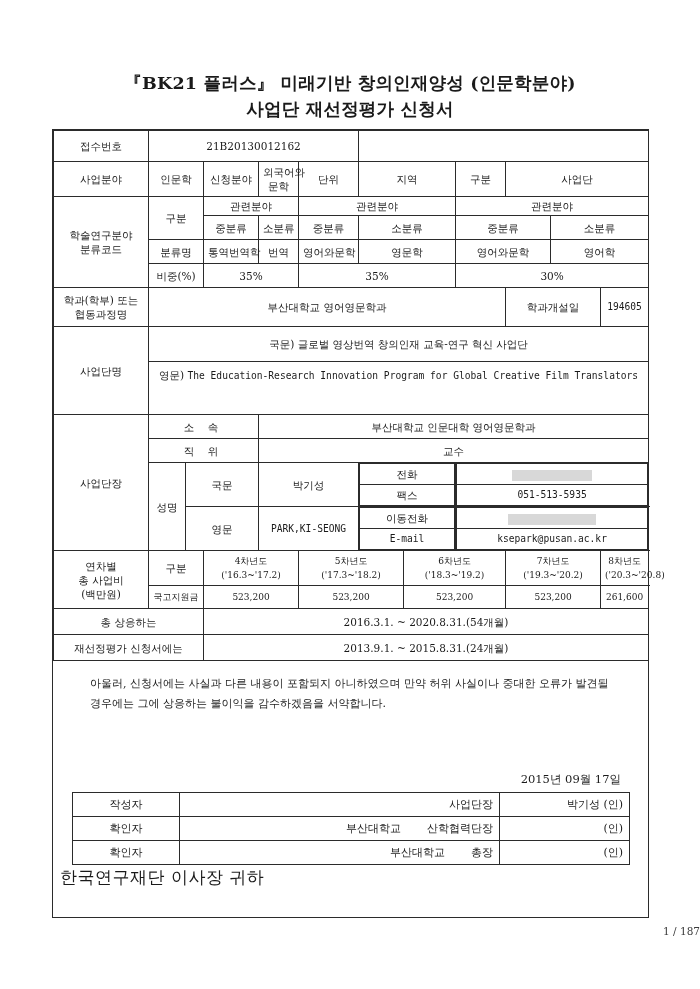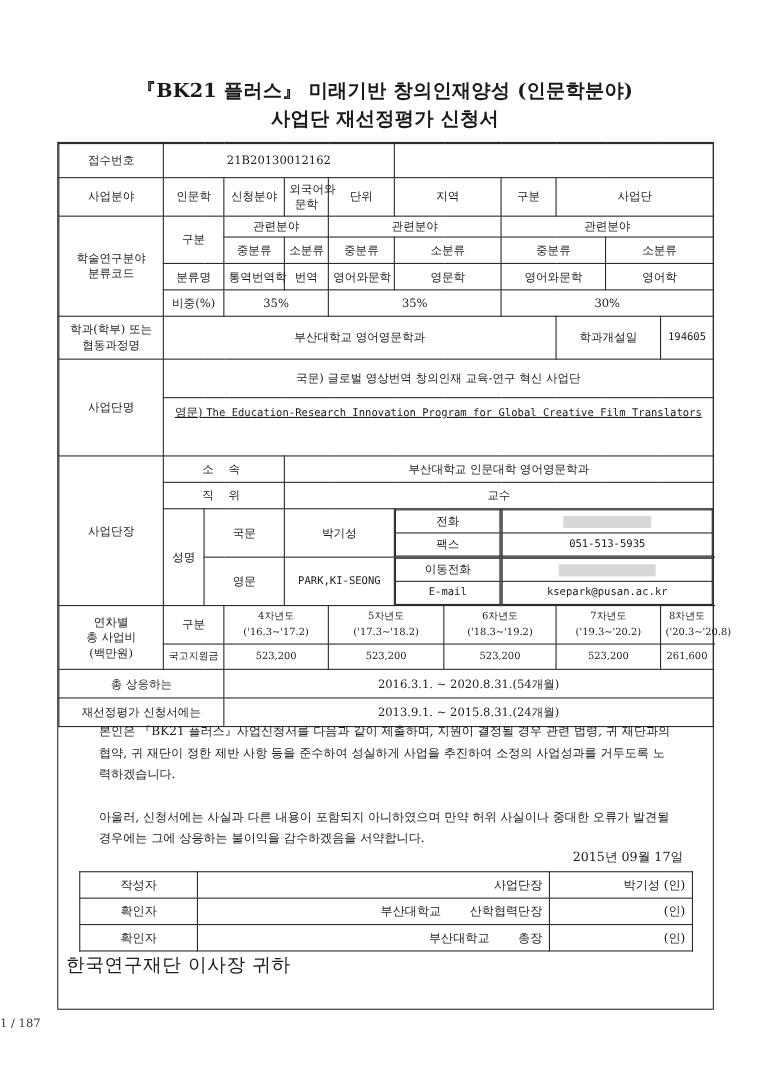--- a/index.html
+++ b/index.html
@@ -148,21 +148,21 @@
     font-size: 17px;
     font-weight: normal;
     letter-spacing: 0.5px;
   }
 
   .footer {
     position: absolute;
     left: 0;
     top: 925px;
     width: 700px;
-    text-align: left;
+    text-align: right;
     font-size: 10.5px;
     color: #3a3a3a;
   }
 </style>
 </head>
 <body>
 
 <div class="page">
 
   <div class="doc-title">
@@ -255,21 +255,21 @@
 
       <tr>
         <td rowspan="2">사업단명</td>
         <td colspan="11" class="l" style="height:30px">
           <span>국문)</span>
           <span>글로벌 영상번역 창의인재 교육-연구 혁신 사업단</span>
         </td>
       </tr>
 
       <tr>
-        <td colspan="11" class="l" style="height:44px; vertical-align:top; padding-top:6px;text-decoration:underline;">
+        <td colspan="11" class="l" style="height:44px; vertical-align:top; padding-top:6px;">
           <span>영문)</span>
           <span class="mono">The Education-Research Innovation Program for Global Creative Film Translators</span>
         </td>
       </tr>
 
       <tr>
         <td rowspan="4">사업단장</td>
         <td colspan="3" style="height:19px" class="sp">소 속</td>
         <td colspan="8" class="l">부산대학교 인문대학 영어영문학과</td>
       </tr>
@@ -384,21 +384,20 @@
       <tr>
         <td colspan="3" style="height:21px">재선정평가 신청서에는</td>
         <td colspan="9">2013.9.1. ~ 2015.8.31.(24개월)</td>
       </tr>
     </tbody>
       </table>
 
   </div>
 
   <div class="pledge">
-    <p>본인은 『BK21 플러스』사업신청서를 다음과 같이 제출하며, 지원이 결정될 경우 관련 법령, 귀 재단과의 협약, 귀 재단이 정한 제반 사항 등을 준수하여 성실하게 사업을 추진하여 소정의 사업성과를 거두도록 노력하겠습니다.</p>
     <p class="gap">아울러, 신청서에는 사실과 다른 내용이 포함되지 아니하였으며 만약 허위 사실이나 중대한 오류가 발견될 경우에는 그에 상응하는 불이익을 감수하겠음을 서약합니다.</p>
   </div>
 
   <div class="date-line">2015년 09월 17일</div>
 
   <div class="sig-wrap">
     <table class="sig">
       <colgroup>
         <col style="width:107px">
         <col style="width:320px">

